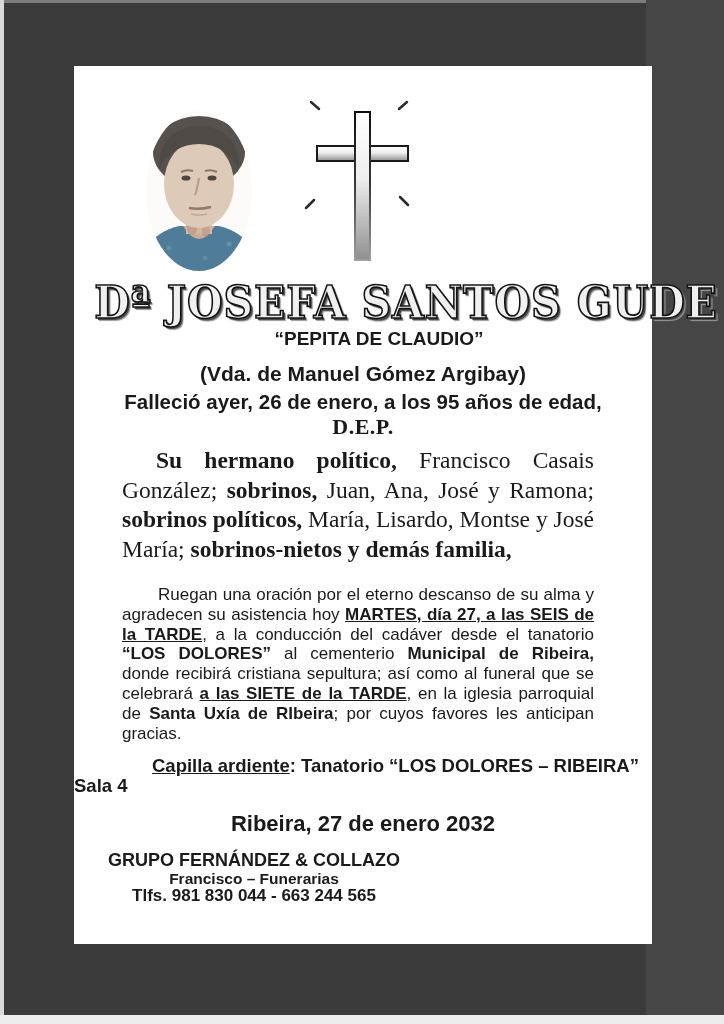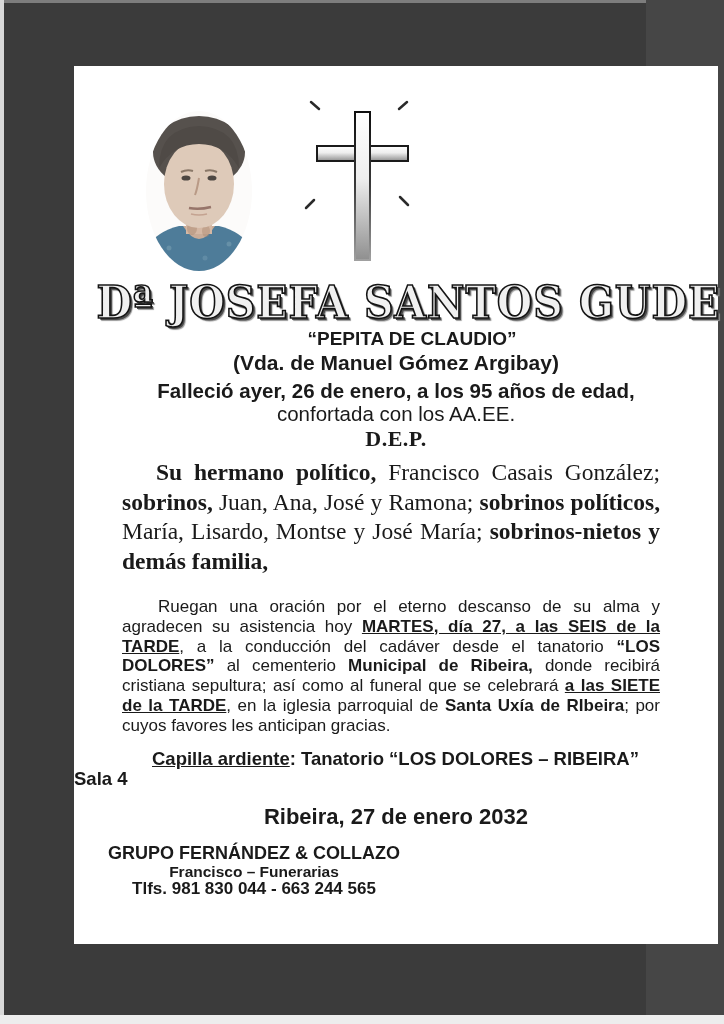--- a/index.html
+++ b/index.html
@@ -12,21 +12,21 @@
   }
   
   .edge-top    { position: absolute; top: 0; left: 0; width: 100%; height: 3px; background: #7d7d7d; }
   .edge-left   { position: absolute; top: 0; left: 0; width: 4px; height: 100%; background: #d9d9d9; }
   .edge-bottom { position: absolute; bottom: 0; left: 0; width: 100%; height: 9px; background: #ededed; }
   .frame-tone  { position: absolute; top: 0; right: 0; width: 78px; height: 100%; background: #464646; }
 
   .card {
     position: absolute;
     left: 74px; top: 66px;
-    width: 644px; height: 878px;
+    width: 578px; height: 878px;
     background: #ffffff;
   }
 
   .header { position: relative; height: 212px; }
   .portrait { position: absolute; left: 71px; top: 44px; width: 108px; height: 162px; }
   .cross    { position: absolute; left: 230px; top: 30px; width: 190px; height: 175px; }
 
   .title {
     text-align: center;
     margin-top: 2px;
@@ -39,21 +39,21 @@
     -webkit-text-stroke: 1.7px #141414;
     text-shadow: 2px 2px 0 #4b4b4b, 3px 3px 1px #9a9a9a;
     transform: scaleX(0.93);
     white-space: nowrap;
   }
   @supports not (-webkit-text-stroke: 1px #000) {
     .title { color: #1c1c1c; text-shadow: 2px 2px 0 #9a9a9a; }
   }
 
   .alias  { text-align: center; margin-top: 5px;  font-size: 19px; line-height: 15px; font-weight: bold; padding-left: 32px; }
-  .widow  { text-align: center; margin-top: 7px;  font-size: 21px; line-height: 20px; font-weight: bold; }
+  .widow  { text-align: center; margin-top: 18px;  font-size: 21px; line-height: 20px; font-weight: bold; }
   .death1 { text-align: center; margin-top: 7px;  font-size: 20.5px; line-height: 21px; font-weight: bold; }
   .death2 { text-align: center; margin-top: 2px;  font-size: 20.5px; line-height: 21px; }
   .dep    { text-align: center; margin-top: 5px;  font-family: "Liberation Serif", serif;
             font-size: 22px; line-height: 20px; font-weight: bold; letter-spacing: 0.5px; }
 
   .family {
     margin: 9px 58px 0 48px;
     font-family: "Liberation Serif", serif;
     font-size: 23.5px;
     line-height: 29.5px;
@@ -150,21 +150,20 @@
       </g>
       <rect x="13" y="50" width="91" height="15" fill="url(#cg)" stroke="#1a1a1a" stroke-width="2"></rect>
       <rect x="51" y="16" width="15" height="148" fill="url(#cg)" stroke="url(#sg)" stroke-width="2"></rect>
     </svg>
   </div>
 
   <div class="title">Dª JOSEFA SANTOS GUDE</div>
   <div class="alias">“PEPITA DE CLAUDIO”</div>
   <div class="widow">(Vda. de Manuel Gómez Argibay)</div>
   <div class="death1">Falleció ayer, 26 de enero, a los 95 años de edad,</div>
-  <div class="death2">confortada con los AA.EE.</div>
   <div class="dep">D.E.P.</div>
 
   <p class="family"><span class="b">Su hermano político, </span><span>Francisco Casais González; </span><span class="b">sobrinos, </span><span>Juan, Ana, José y Ramona; </span><span class="b">sobrinos políticos, </span><span>María, Lisardo, Montse y José María; </span><span class="b">sobrinos-nietos y demás familia,</span></p>
 
   <p class="funeral"><span>Ruegan una oración por el eterno descanso de su alma y agradecen su asistencia hoy </span><span class="bu">MARTES, día 27, a las SEIS de la TARDE</span><span>, a la conducción del cadáver desde el tanatorio </span><span class="b">“LOS DOLORES”</span><span> al cementerio </span><span class="b">Municipal de Ribeira,</span><span> donde recibirá cristiana sepultura; así como al funeral que se celebrará </span><span class="bu">a las SIETE de la TARDE</span><span>, en la iglesia parroquial de </span><span class="b">Santa Uxía de RIbeira</span><span>; por cuyos favores les anticipan gracias.</span></p>
 
   <div class="wake"><span class="bu">Capilla ardiente</span><span>: Tanatorio “LOS DOLORES – RIBEIRA”</span></div>
   <div class="wake-room">Sala 4</div>
 
   <div class="dateline">Ribeira, 27 de enero 2032</div>

